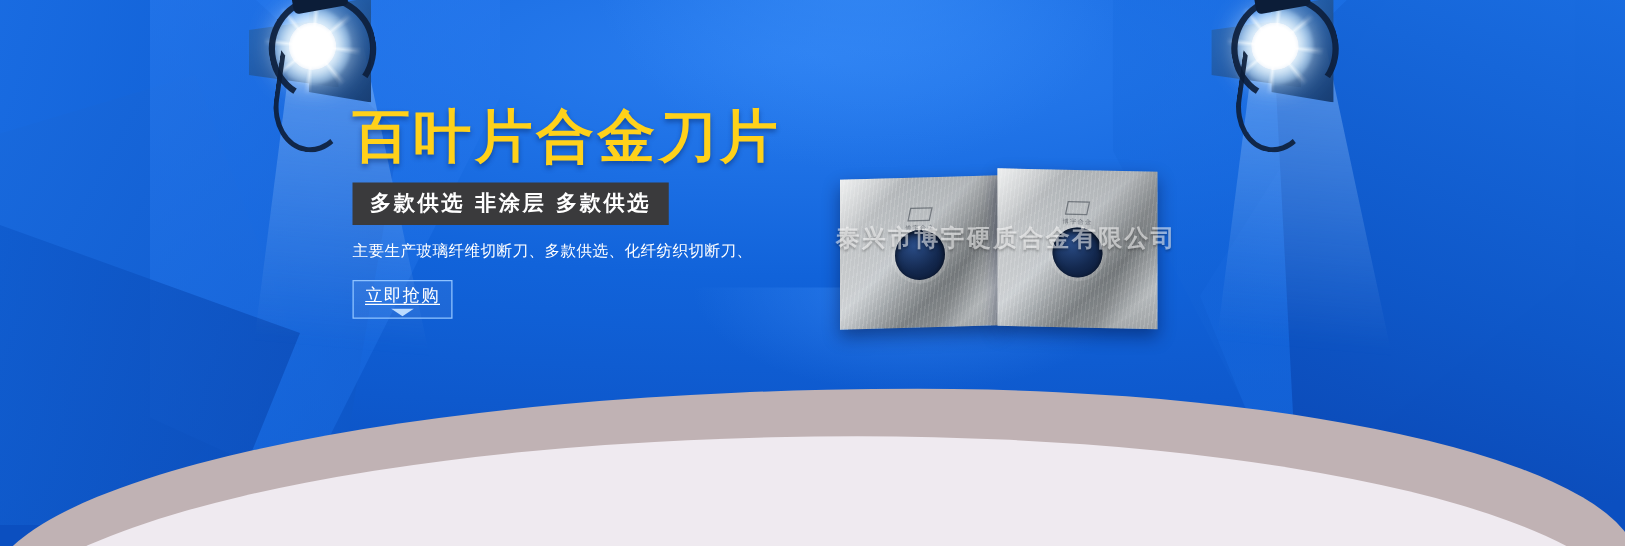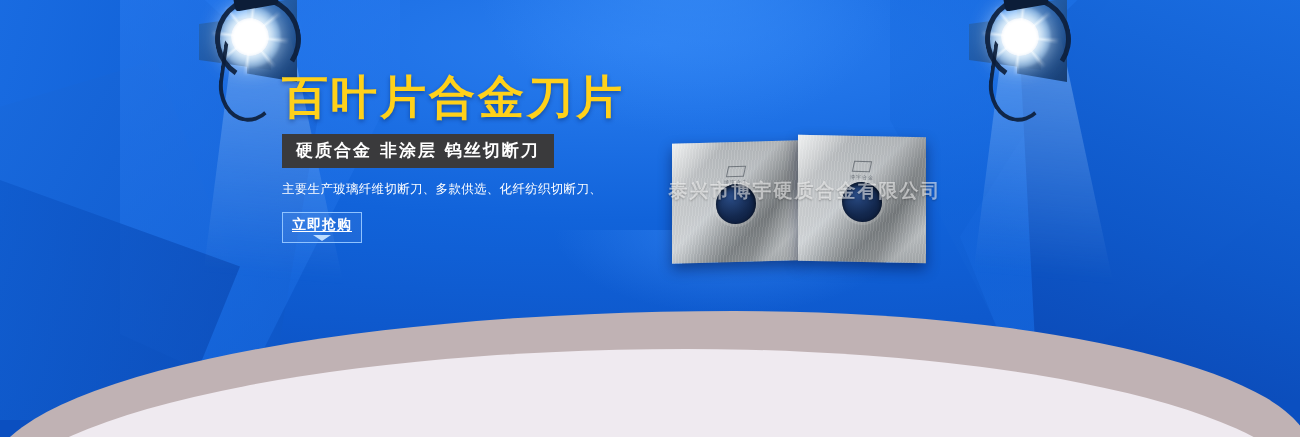--- a/index.html
+++ b/index.html
@@ -133,21 +133,21 @@
     background:#0c1d38;border-radius:4px;transform:rotate(-10deg);
   }
   .lamp .cable{
     position:absolute;left:14px;top:52px;width:54px;height:70px;
     border:4px solid #0c1d38;border-radius:0 0 60% 60%;
     border-top-color:transparent;border-right-color:transparent;
     transform:rotate(8deg);opacity:.9;
   }
 
   
-  .text-col{position:absolute;left:282px;top:74px;width:360px;}
+  .text-col{position:absolute;left:282px;top:86px;width:360px;}
   .title{
     font-family:"DejaVu Sans","Liberation Sans",sans-serif;
     font-size:46px;font-weight:700;line-height:1;
     color:#FFD11A;letter-spacing:3px;
     text-shadow:0 2px 4px rgba(0,30,90,.45);
     white-space:nowrap;
   }
   .subbar{
     display:inline-block;margin-top:14px;
     background:#3a3a3c;
@@ -160,21 +160,21 @@
 
   .cta{
     margin-top:14px;display:inline-block;
     border:1px solid #8fc3ff;
     background:rgba(255,255,255,.06);
     padding:3px 9px 1px 9px;
     text-align:center;
     cursor:pointer;
   }
   .cta .cta-label{
-    display:block;color:#ffffff;font-size:14px;font-weight:700;letter-spacing:1px;
+    display:block;color:#ffffff;font-size:14px;font-weight:400;letter-spacing:1px;
     text-decoration:underline;text-underline-offset:2px;
   }
   .cta .chev{
     display:block;margin:1px auto 0 auto;width:0;height:0;
     border-left:9px solid transparent;border-right:9px solid transparent;
     border-top:6px solid #bcdcff;
   }
 
   
   .product{
@@ -270,21 +270,21 @@
     <div class="glow"></div>
     <div class="star"></div>
     <div class="core"></div>
     <div class="yoke"></div>
     <div class="hanger"></div>
     <div class="cable"></div>
   </div>
 
   <div class="text-col">
     <div class="title">百叶片合金刀片</div>
-    <div class="subbar">硬质合金  非涂层  钨丝切断刀</div>
+    <div class="subbar">多款供选  非涂层  多款供选</div>
     <div class="desc">
       <div>主要生产玻璃纤维切断刀、多款供选、化纤纺织切断刀、</div>
     </div>
     <div class="cta">
       <span class="cta-label">立即抢购</span>
       <span class="chev"></span>
     </div>
   </div>
 
   <div class="product">

